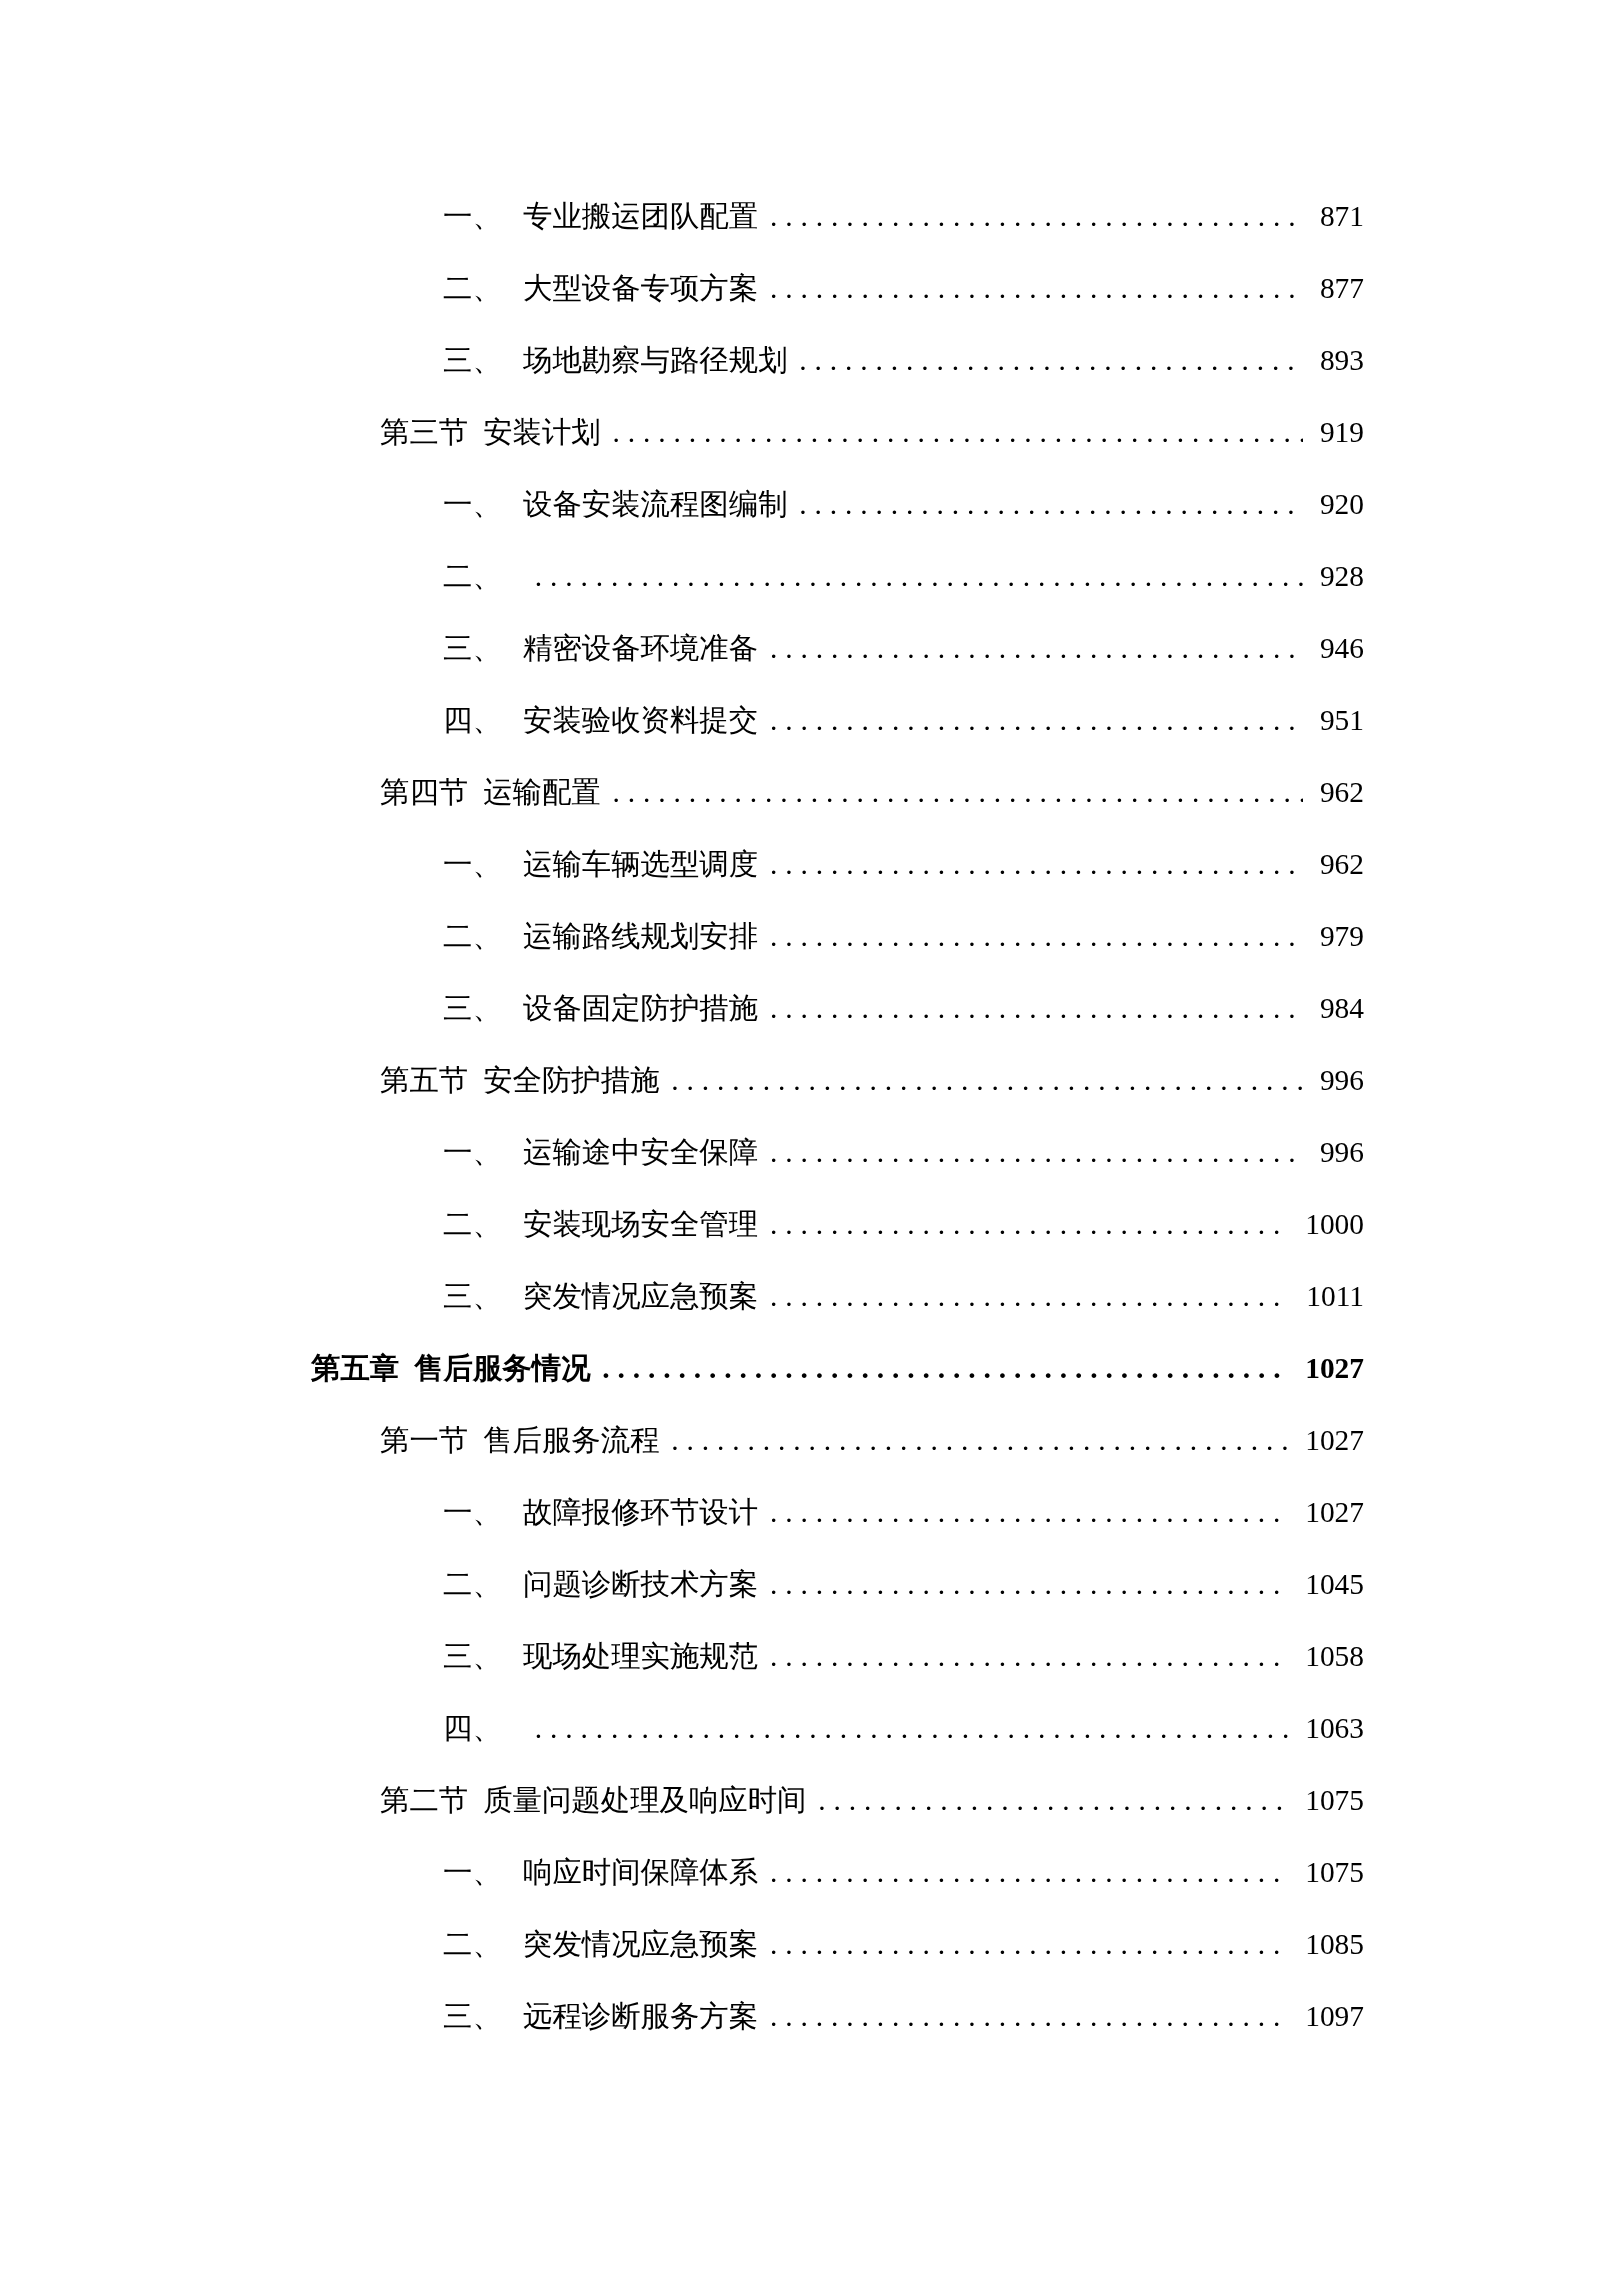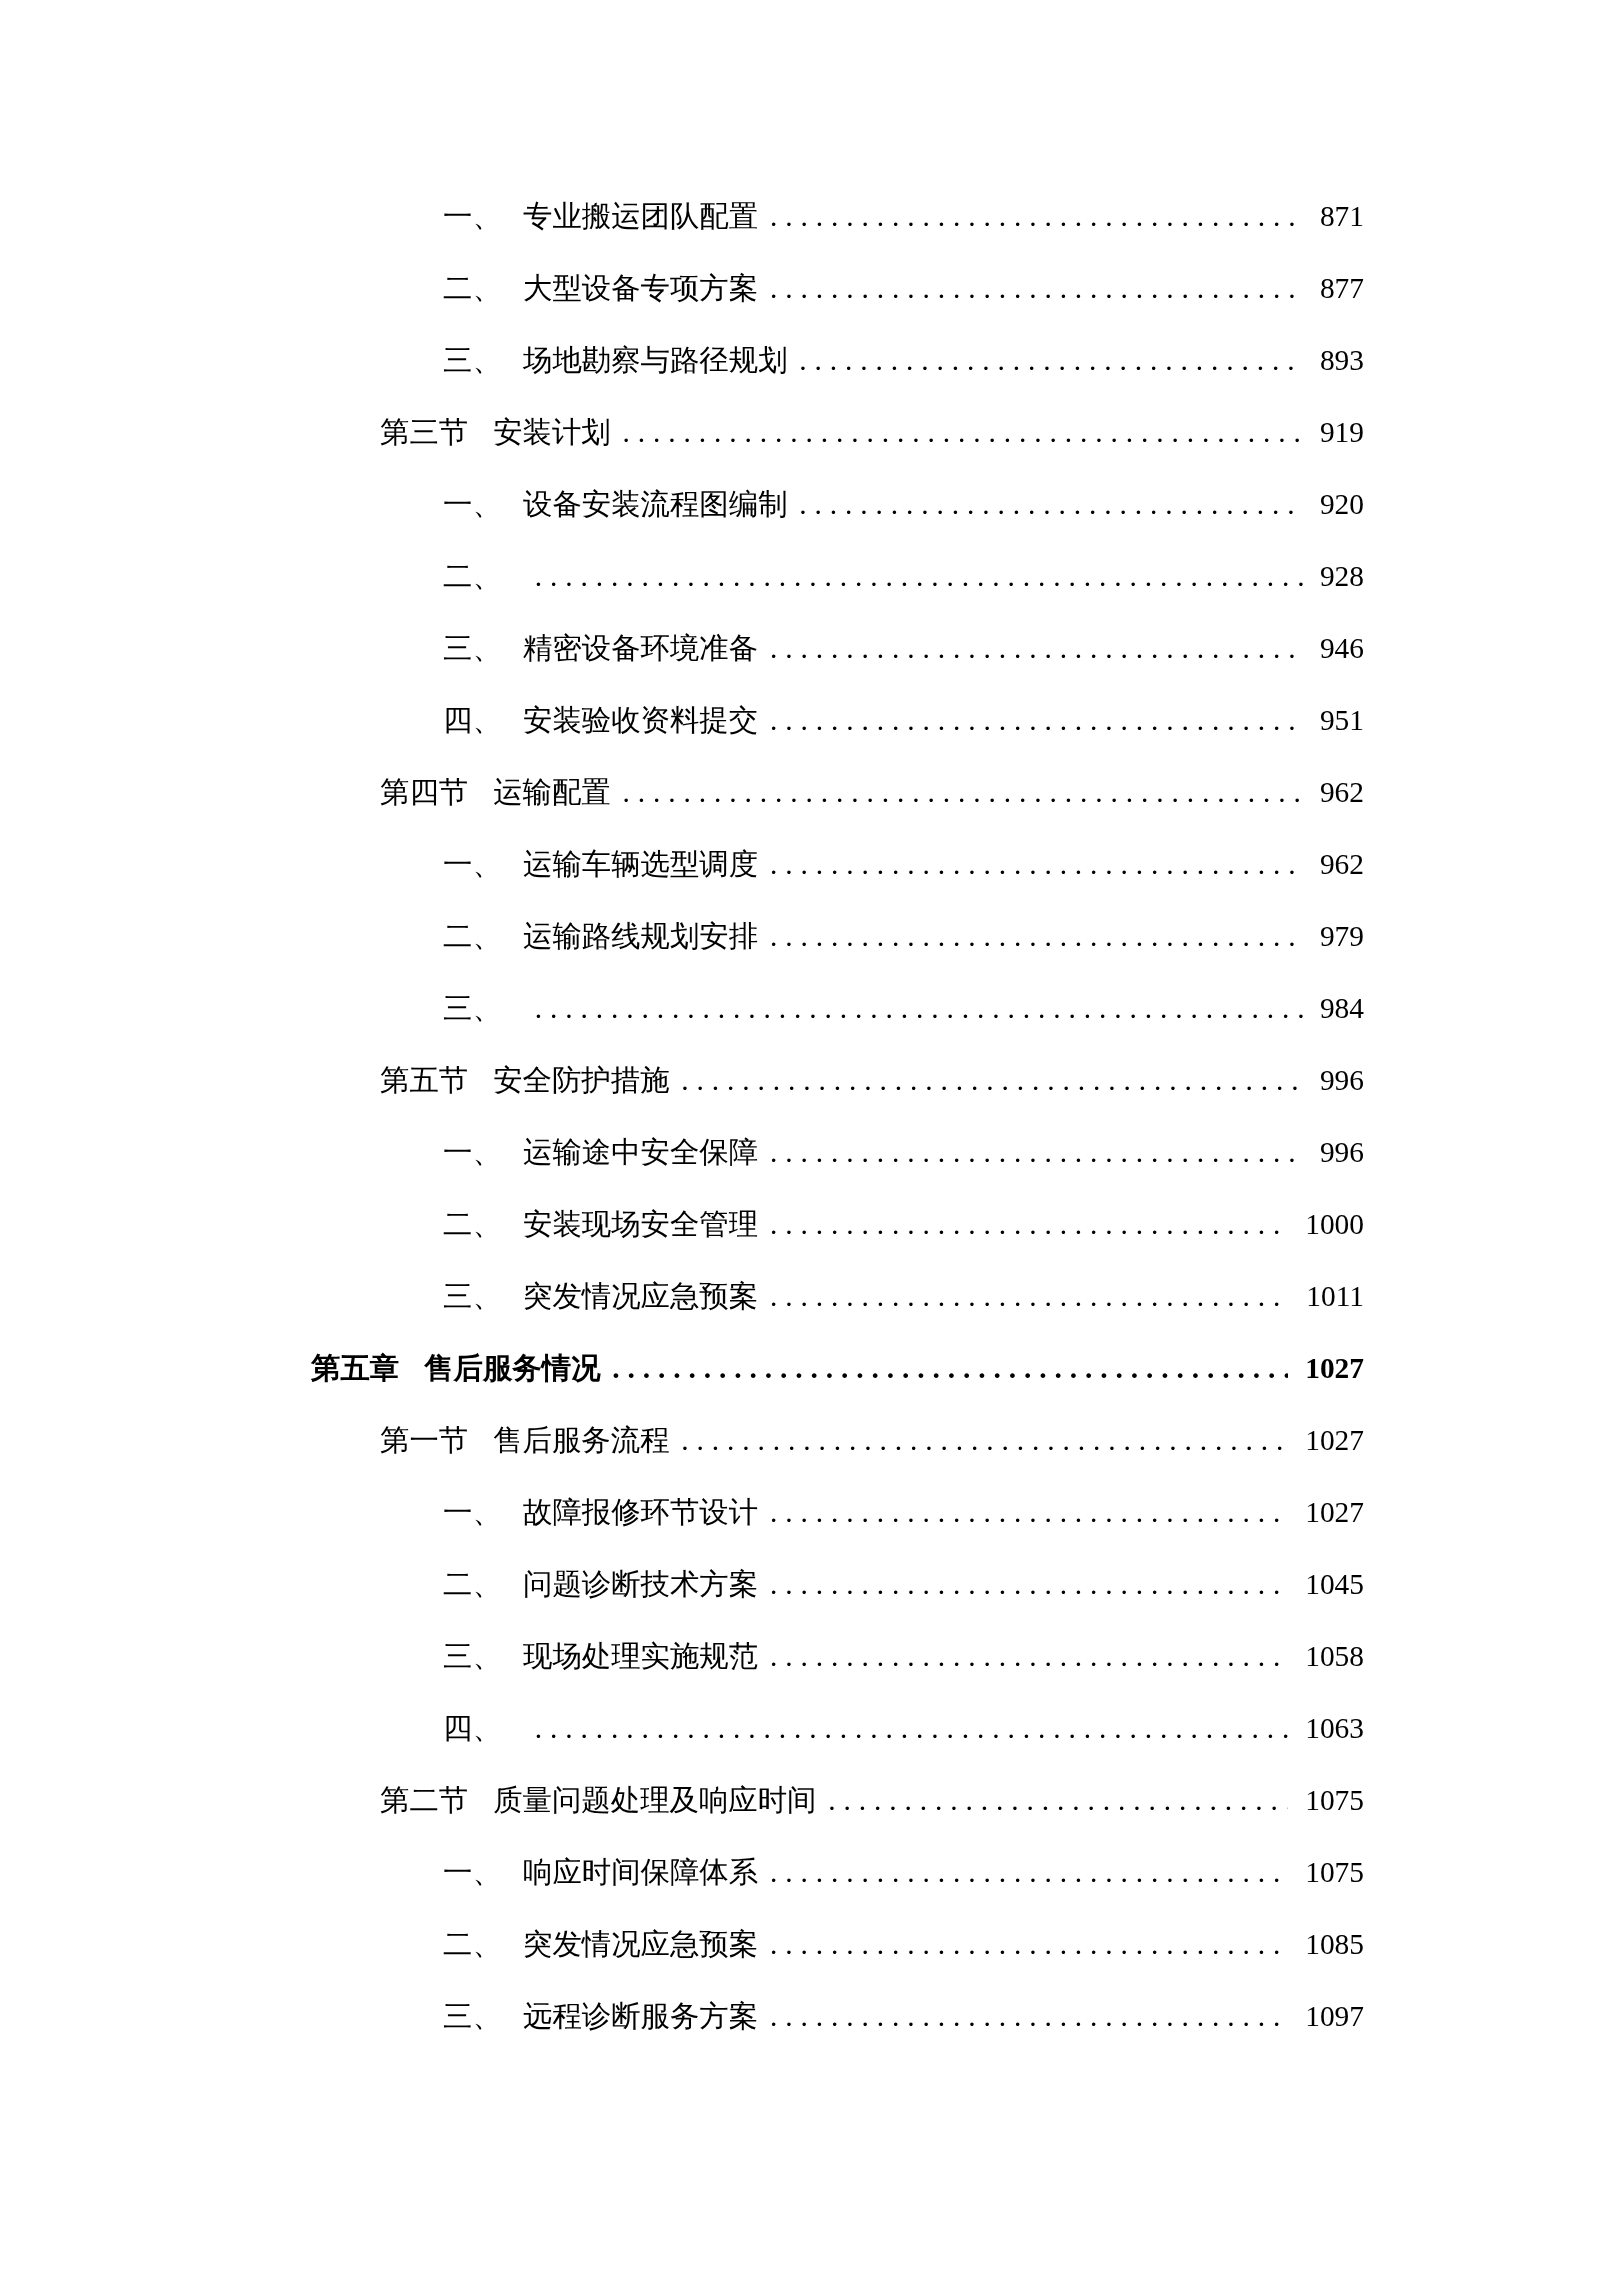--- a/index.html
+++ b/index.html
@@ -42,21 +42,21 @@
   .prefix {
     flex: 0 0 auto;
   }
   .level-item .prefix {
     display: inline-block;
     width: 80px;       
     flex: 0 0 80px;
   }
   .level-chapter .prefix,
   .level-section .prefix {
-    margin-right: 25px; 
+    margin-right: 15px; 
   }
   .title {
     flex: 0 0 auto;
   }
   .leader {
     flex: 1 1 auto;
     overflow: hidden;
     white-space: nowrap;
     letter-spacing: 7.9px;
     padding-left: 11.8px;
@@ -134,20 +134,21 @@
         <span class="page-num">962</span>
       </div>
       <div class="toc-row level-item">
         <span class="prefix">二、</span>
         <span class="title">运输路线规划安排</span>
         <span class="leader">................................................................................</span>
         <span class="page-num">979</span>
       </div>
       <div class="toc-row level-item">
         <span class="prefix">三、</span>
+        <span class="title">设备固定防护措施</span>
         <span class="leader">................................................................................</span>
         <span class="page-num">984</span>
       </div>
       <div class="toc-row level-section">
         <span class="prefix">第五节</span>
         <span class="title">安全防护措施</span>
         <span class="leader">................................................................................</span>
         <span class="page-num">996</span>
       </div>
       <div class="toc-row level-item">

